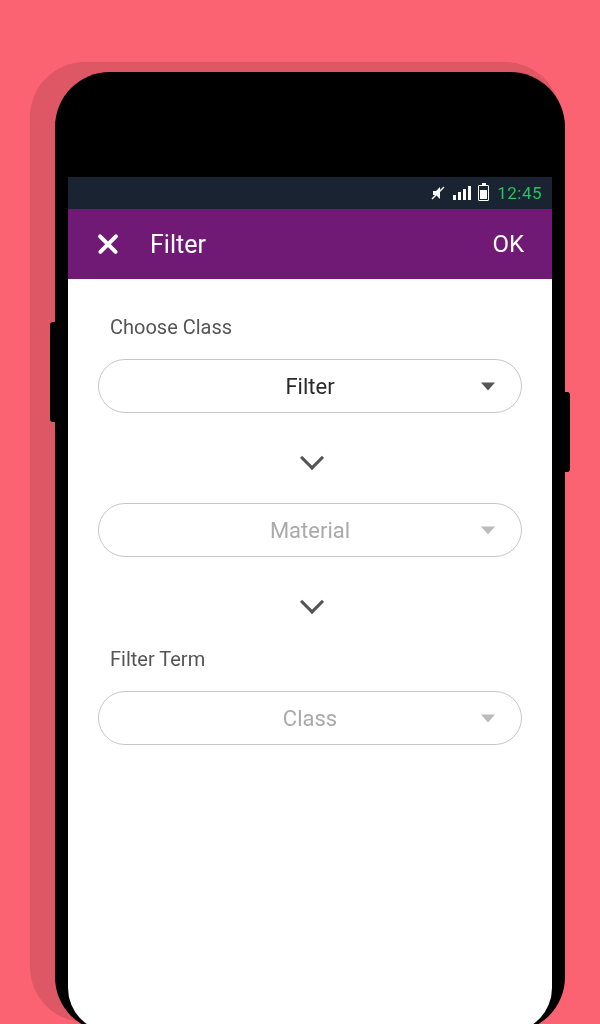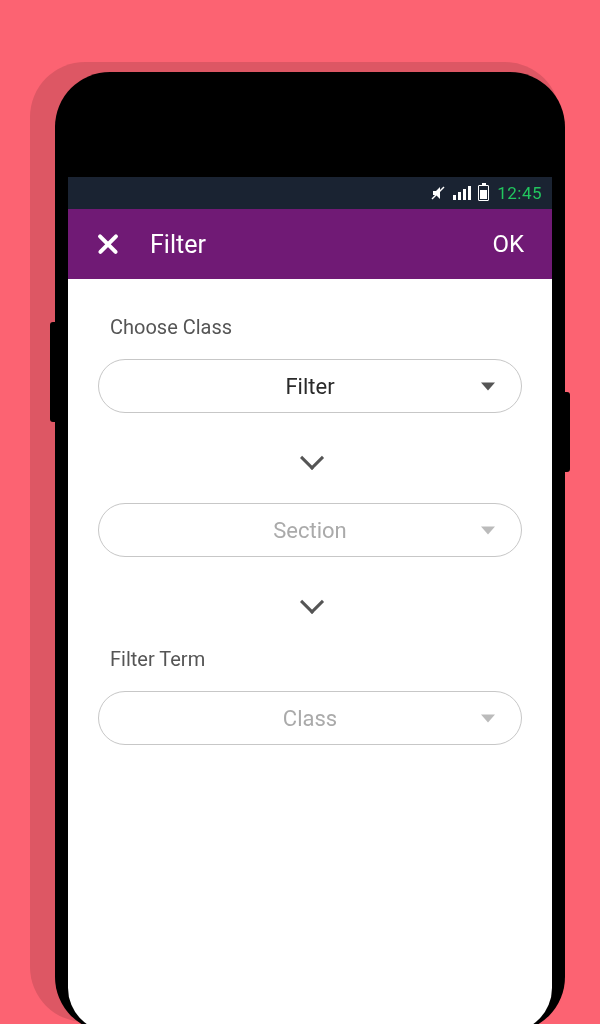--- a/index.html
+++ b/index.html
@@ -305,21 +305,21 @@
             <span class="dropdown-caret"></span>
           </div>
         </div>
 
         <div class="chevron-divider">
           <div class="chevron-down"></div>
         </div>
 
         <div class="field-group">
           <div class="dropdown disabled">
-            <span class="dropdown-value">Section</span>
+            <span class="dropdown-value">Material</span>
             <span class="dropdown-caret"></span>
           </div>
         </div>
 
         <div class="chevron-divider">
           <div class="chevron-down"></div>
         </div>
 
         <div class="field-group">
           <div class="field-label">Filter Term</div>

